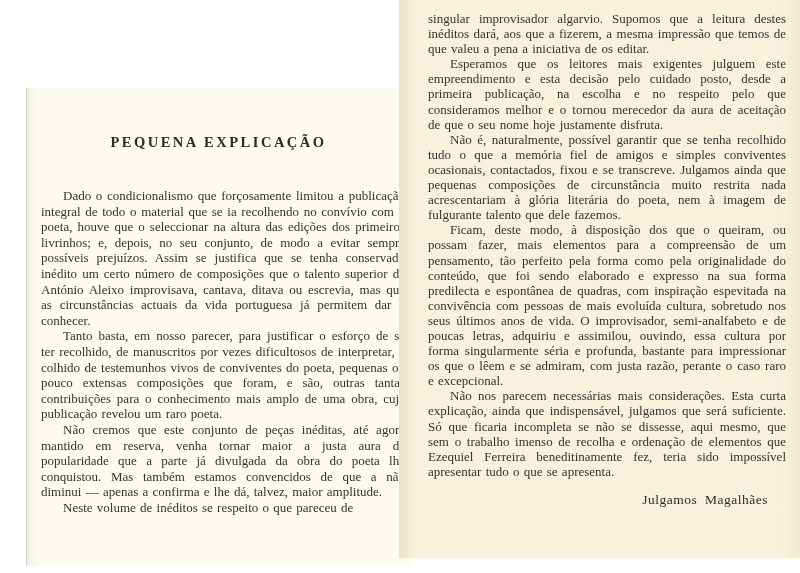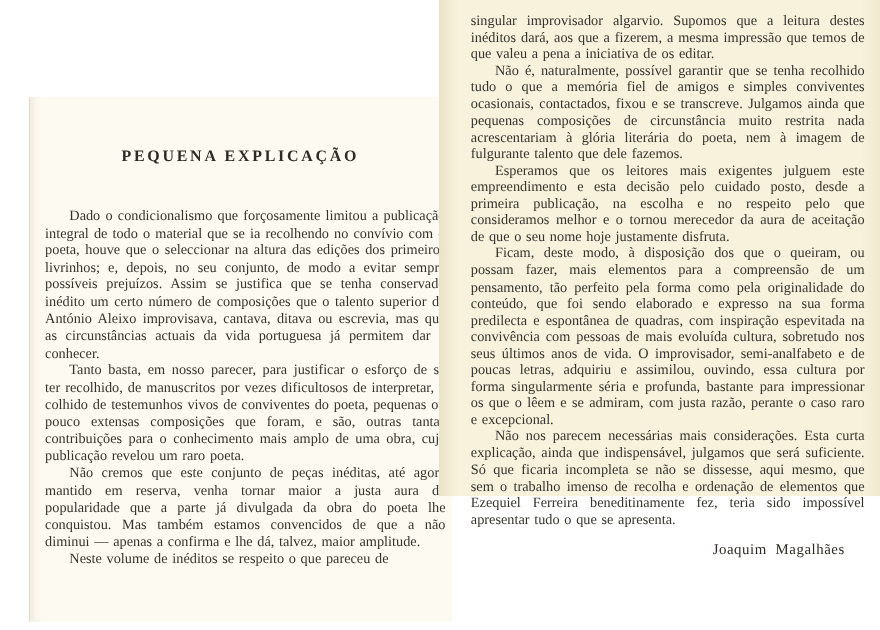--- a/index.html
+++ b/index.html
@@ -39,21 +39,21 @@
   }
   .body { text-align: justify; hyphens: auto; -webkit-hyphens: auto; }
   .body p {
     font-size: 13px; line-height: 15.6px;
     text-indent: 22px;
     word-spacing: 1px;
   }
 
   
   .right-page {
-    position: absolute; left: 399px; top: 0; width: 401px; height: 451px;
+    position: absolute; left: 399px; top: 0; width: 401px; height: 558px;
     background: linear-gradient(90deg,
       var(--gutter-shadow) 0px,
       var(--right-page-bg) 18px,
       var(--right-page-bg) 382px,
       #f1ead0 401px);
   }
   .right-page .body {
     padding: 11px 14px 0 29px;
   }
   .right-page .body p { line-height: 15.1px; }
@@ -79,21 +79,21 @@
         <p>Dado o condicionalismo que forçosamente limitou a publicação integral de todo o material que se ia recolhendo no convívio com o poeta, houve que o seleccionar na altura das edições dos primeiros livrinhos; e, depois, no seu conjunto, de modo a evitar sempre possíveis prejuízos. Assim se justifica que se tenha conservado inédito um certo número de composições que o talento superior de António Aleixo improvisava, cantava, ditava ou escrevia, mas que as circunstâncias actuais da vida portuguesa já permitem dar a conhecer.</p>
         <p>Tanto basta, em nosso parecer, para justificar o esforço de se ter recolhido, de manuscritos por vezes dificultosos de interpretar, e colhido de testemunhos vivos de conviventes do poeta, pequenas ou pouco extensas composições que foram, e são, outras tantas contribuições para o conhecimento mais amplo de uma obra, cuja publicação revelou um raro poeta.</p>
         <p>Não cremos que este conjunto de peças inéditas, até agora mantido em reserva, venha tornar maior a justa aura de popularidade que a parte já divulgada da obra do poeta lhe conquistou. Mas também estamos convencidos de que a não diminui — apenas a confirma e lhe dá, talvez, maior amplitude.</p>
         <p>Neste volume de inéditos se respeito o que pareceu de</p>
       </div>
   </div>
 
   <div class="page right-page">
     <div class="body">
         <p>singular improvisador algarvio. Supomos que a leitura destes inéditos dará, aos que a fizerem, a mesma impressão que temos de que valeu a pena a iniciativa de os editar.</p>
+        <p>Esperamos que os leitores mais exigentes julguem este empreendimento e esta decisão pelo cuidado posto, desde a primeira publicação, na escolha e no respeito pelo que consideramos melhor e o tornou merecedor da aura de aceitação de que o seu nome hoje justamente disfruta.</p>
         <p>Não é, naturalmente, possível garantir que se tenha recolhido tudo o que a memória fiel de amigos e simples conviventes ocasionais, contactados, fixou e se transcreve. Julgamos ainda que pequenas composições de circunstância muito restrita nada acrescentariam à glória literária do poeta, nem à imagem de fulgurante talento que dele fazemos.</p>
-        <p>Esperamos que os leitores mais exigentes julguem este empreendimento e esta decisão pelo cuidado posto, desde a primeira publicação, na escolha e no respeito pelo que consideramos melhor e o tornou merecedor da aura de aceitação de que o seu nome hoje justamente disfruta.</p>
         <p>Ficam, deste modo, à disposição dos que o queiram, ou possam fazer, mais elementos para a compreensão de um pensamento, tão perfeito pela forma como pela originalidade do conteúdo, que foi sendo elaborado e expresso na sua forma predilecta e espontânea de quadras, com inspiração espevitada na convivência com pessoas de mais evoluída cultura, sobretudo nos seus últimos anos de vida. O improvisador, semi-analfabeto e de poucas letras, adquiriu e assimilou, ouvindo, essa cultura por forma singularmente séria e profunda, bastante para impressionar os que o lêem e se admiram, com justa razão, perante o caso raro e excepcional.</p>
         <p>Não nos parecem necessárias mais considerações. Esta curta explicação, ainda que indispensável, julgamos que será suficiente. Só que ficaria incompleta se não se dissesse, aqui mesmo, que sem o trabalho imenso de recolha e ordenação de elementos que Ezequiel Ferreira beneditinamente fez, teria sido impossível apresentar tudo o que se apresenta.</p>
       </div>
-    <div class="signature">Joaquim Magalhães</div>
+    <div class="signature">Julgamos Magalhães</div>
   </div>
 
 </div>
 
 </body></html>

